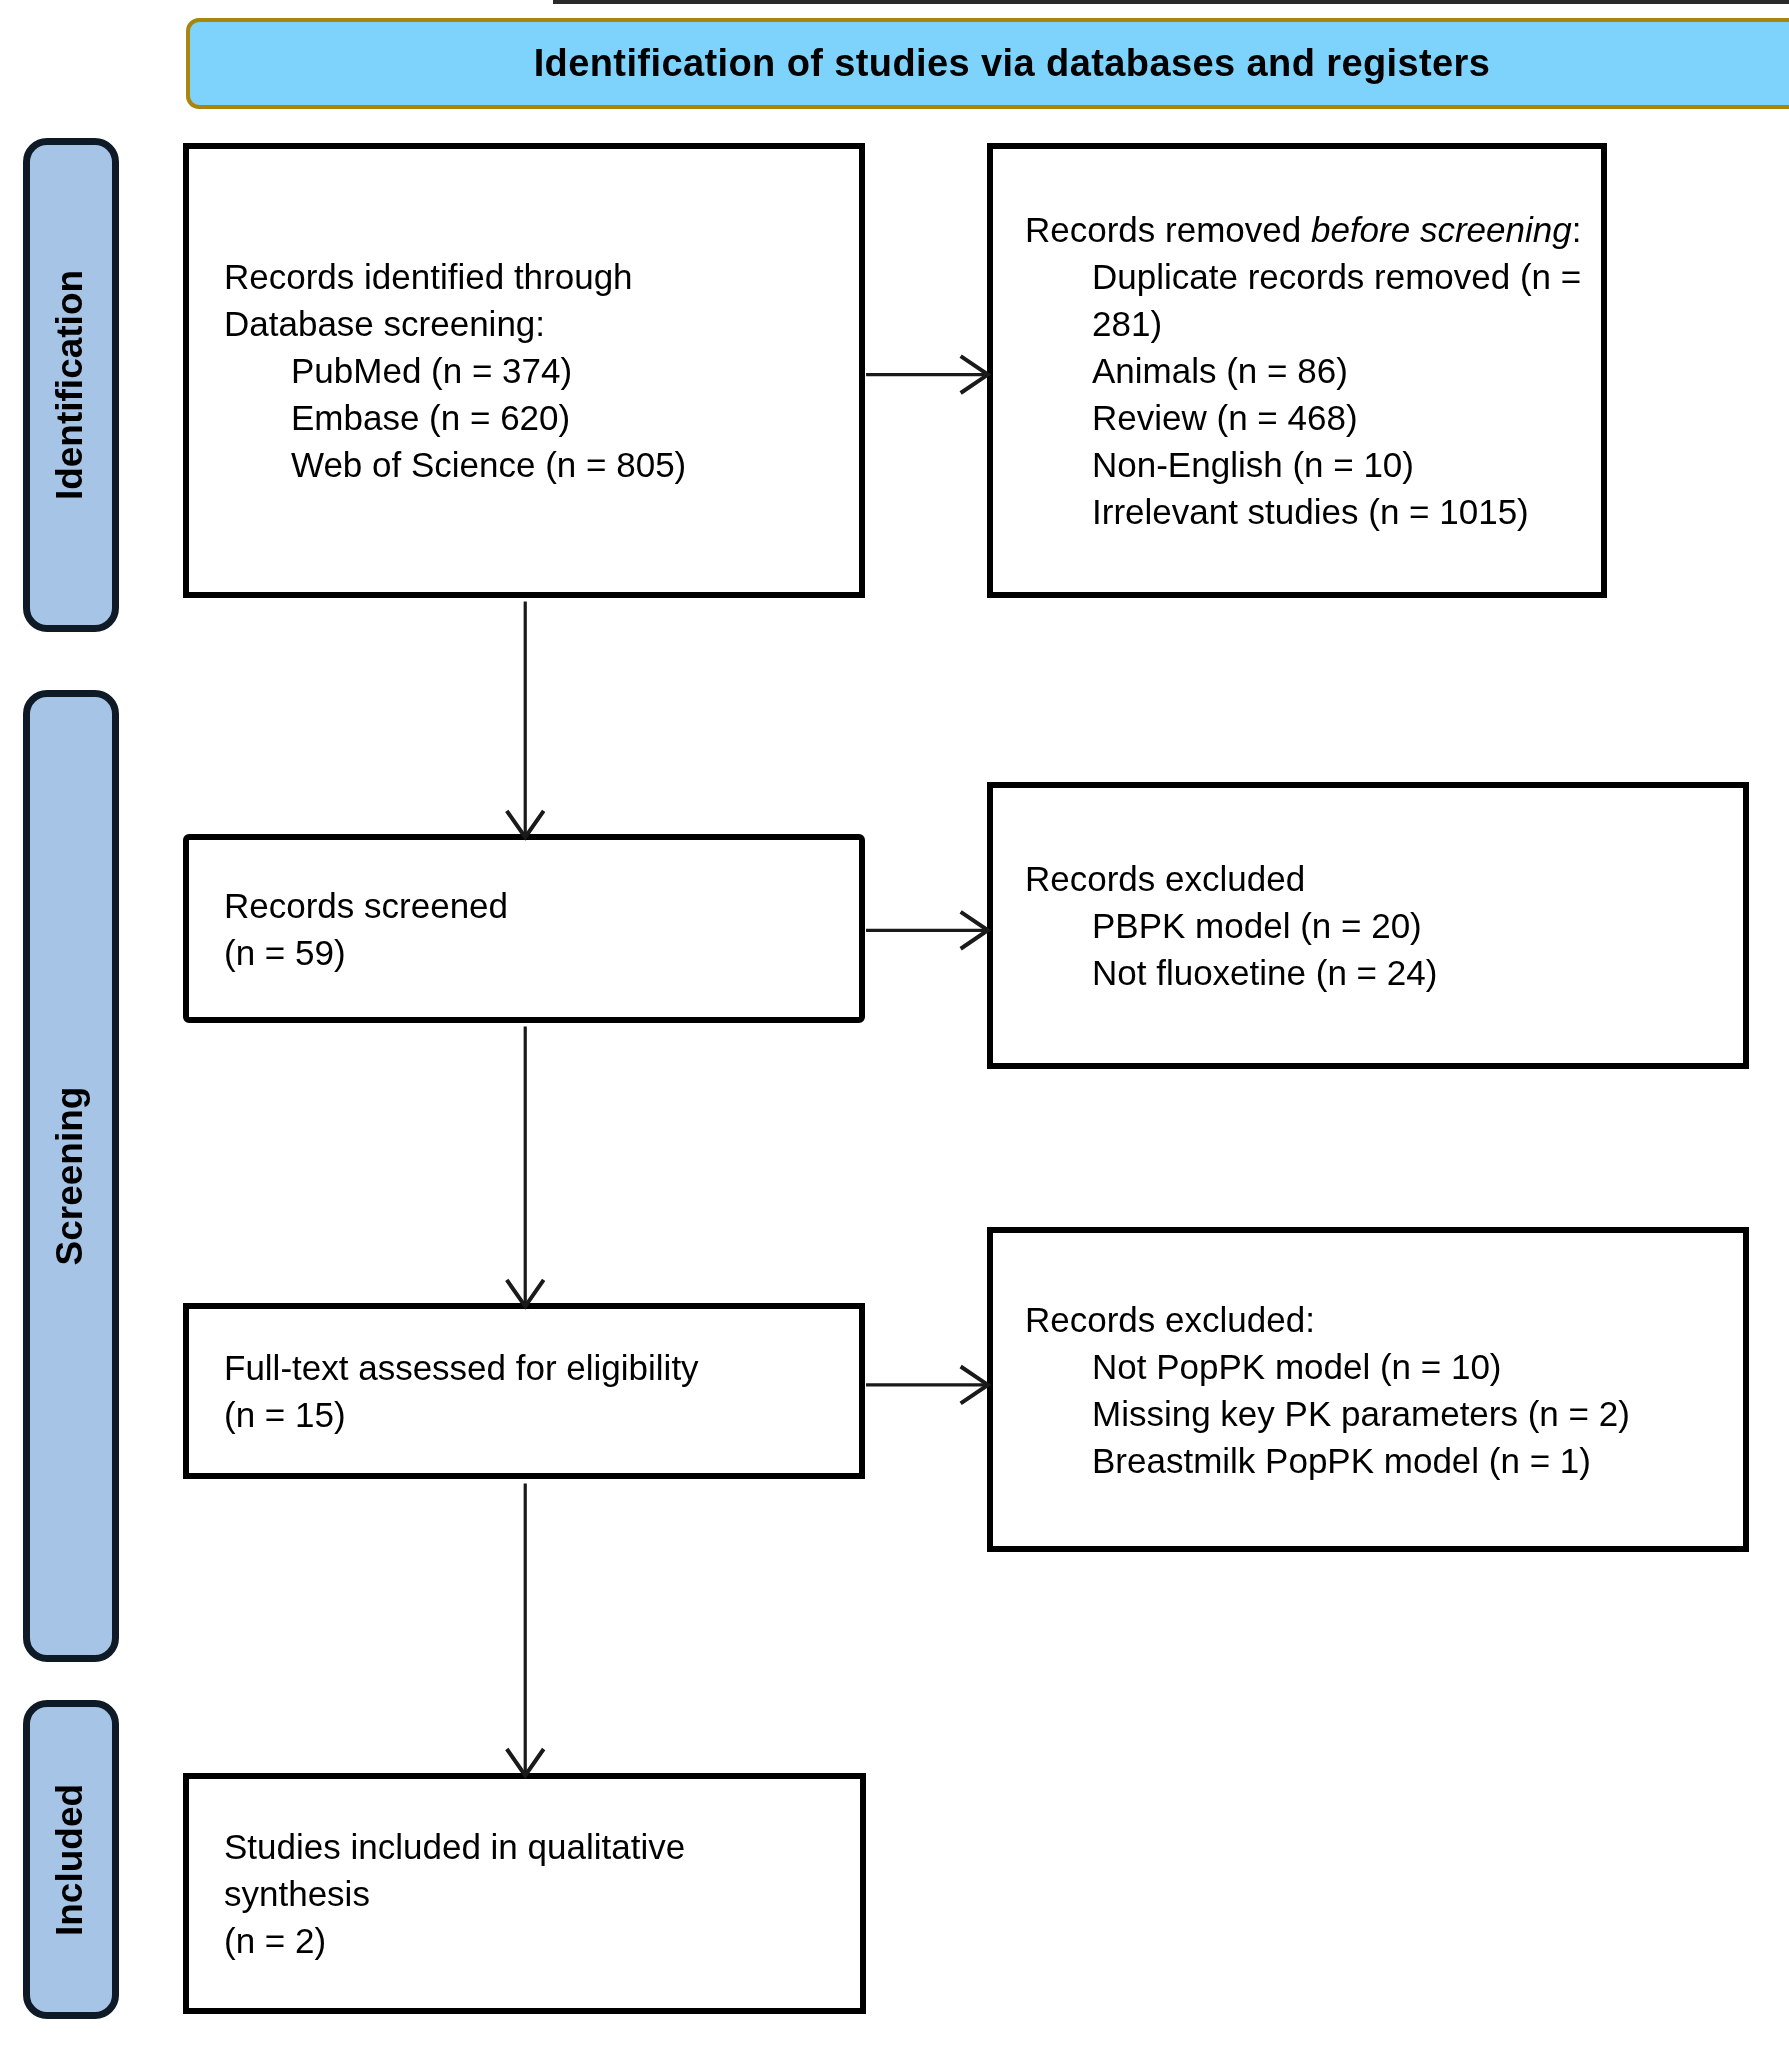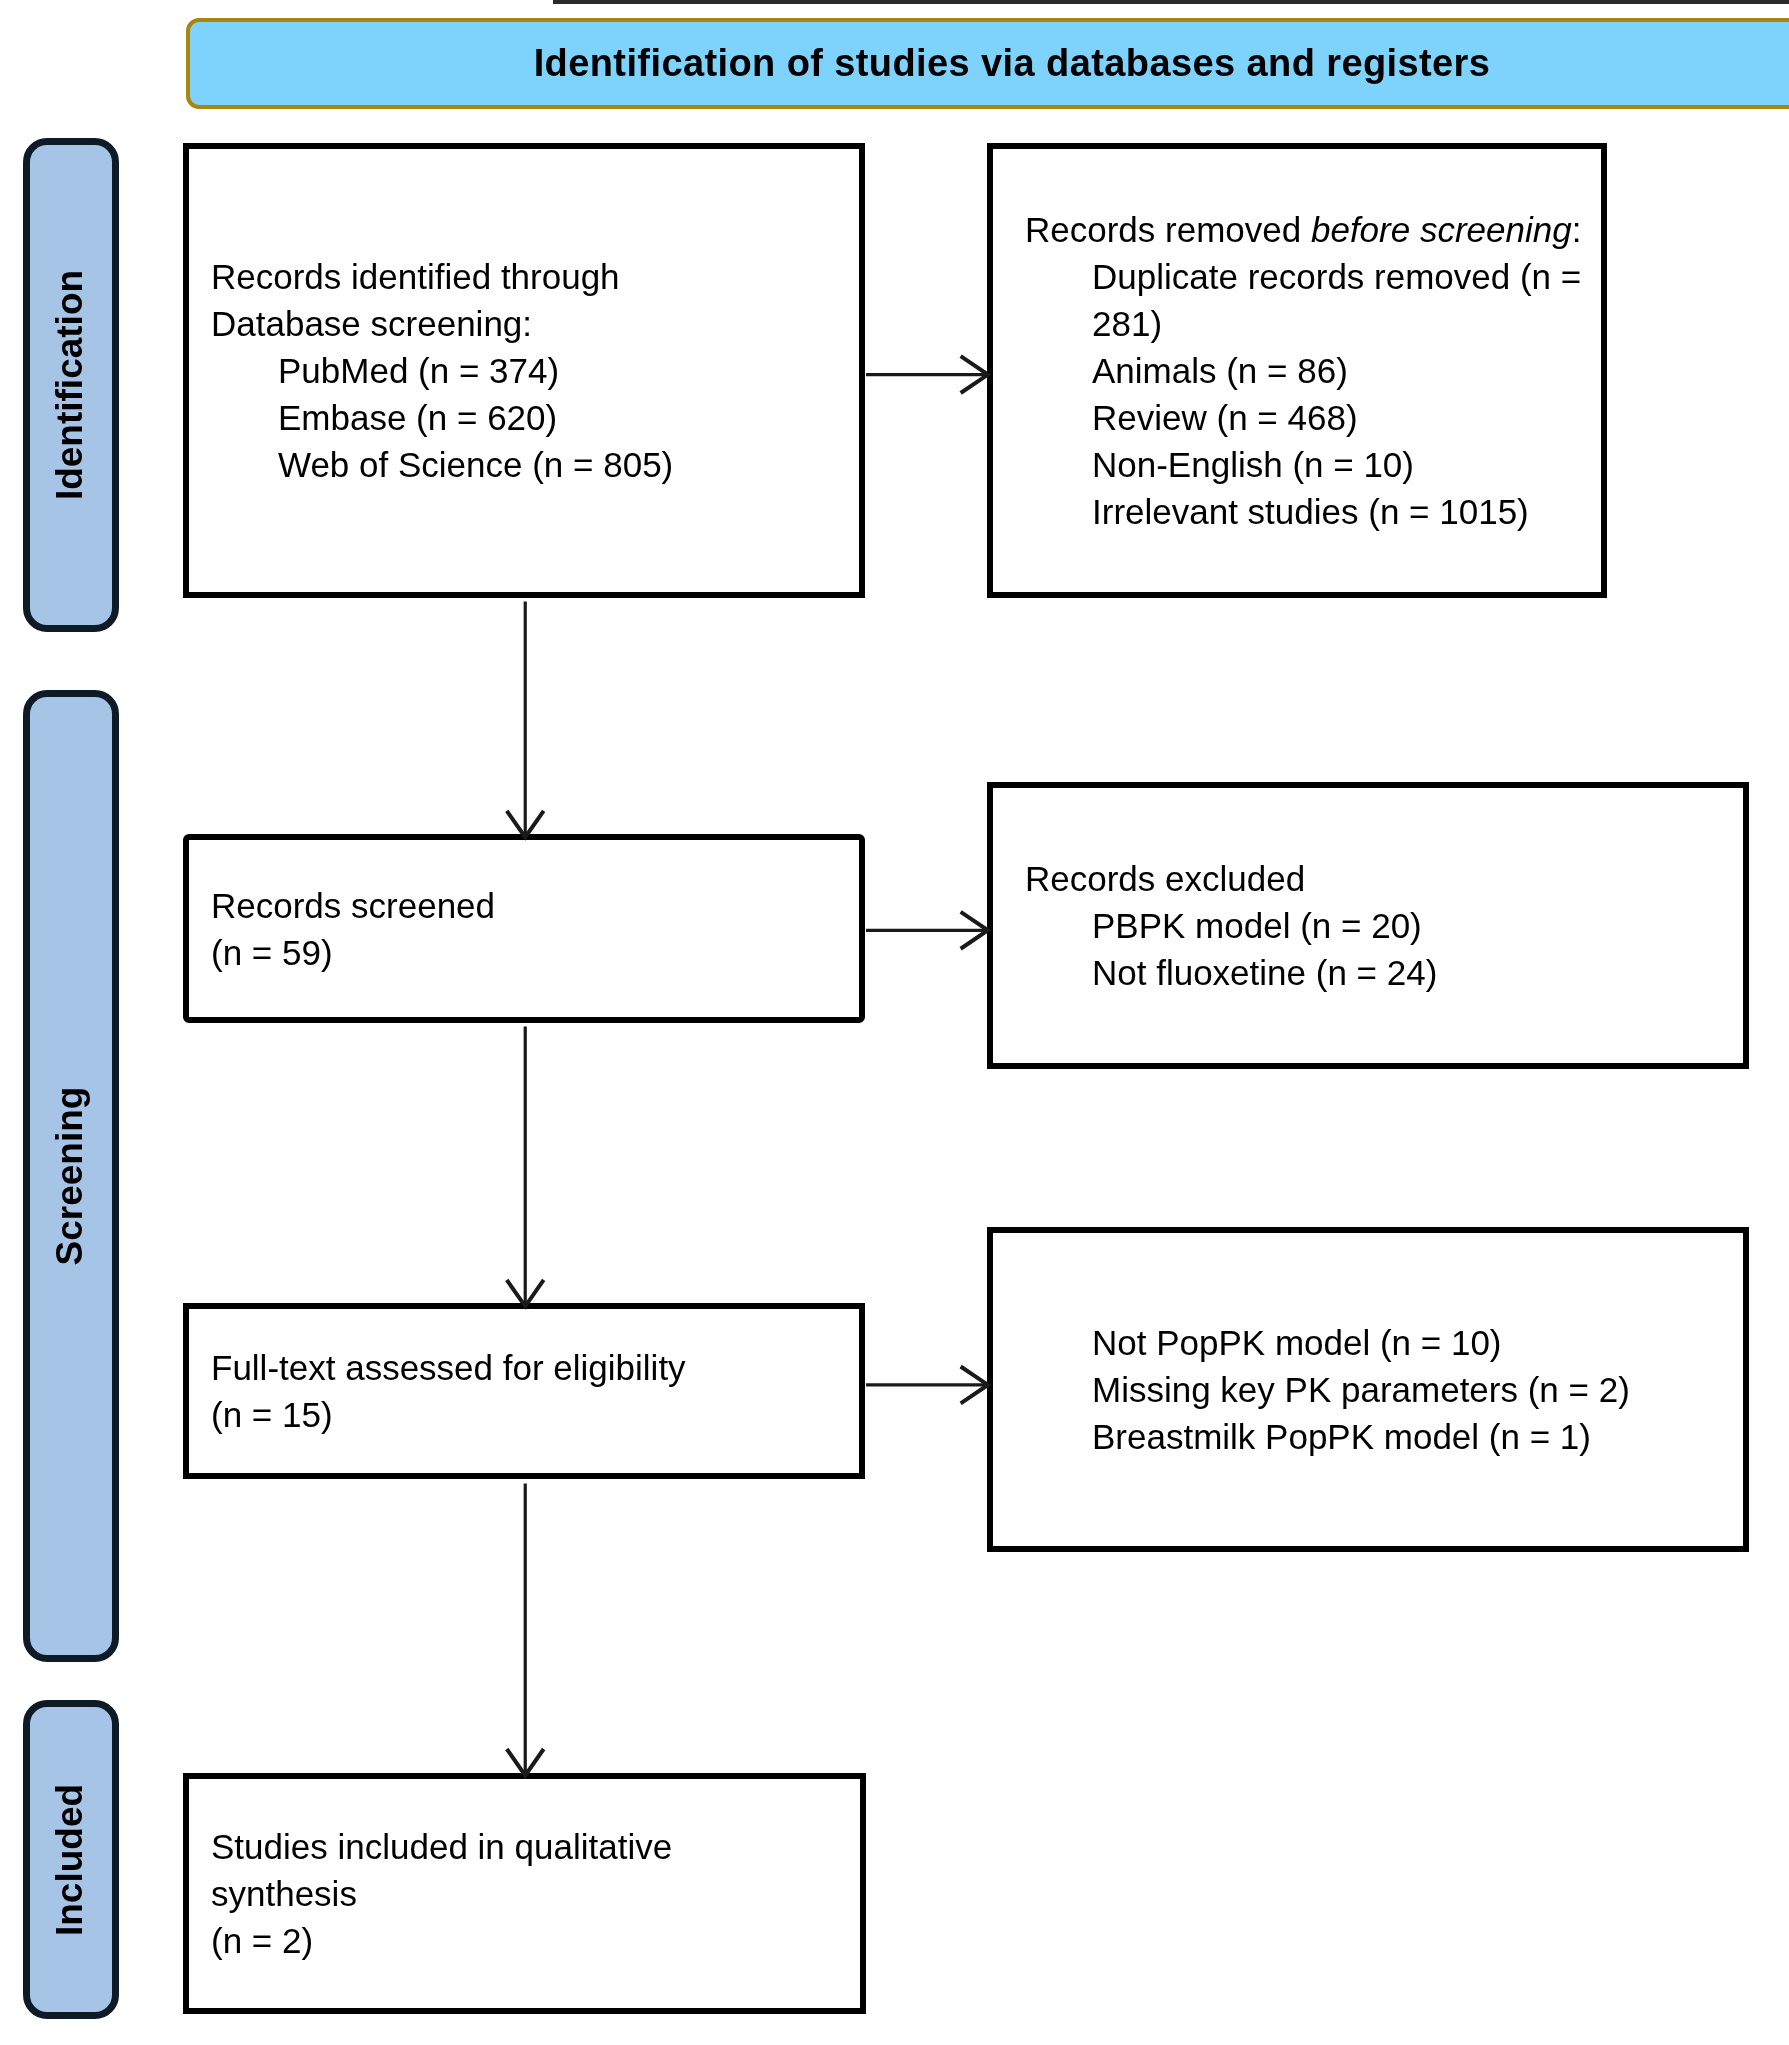--- a/index.html
+++ b/index.html
@@ -70,21 +70,21 @@
   .box {
     position: absolute;
     background: #ffffff;
     border: 6.4px solid #000000;
     box-sizing: border-box;
     display: flex;
     flex-direction: column;
     justify-content: center;
     font-size: 35px;
     line-height: 47px;
-    padding-left: 22px;
+    padding-left: 35px;
     padding-right: 16px;
   }
   .box .heading { white-space: pre-line; }
   .box .item    { white-space: pre-line; margin-left: 67px; }
   .box em { font-style: italic; }
 
   .box-identified   { left: 183px;  top: 143px;  width: 682px; height: 455px; }
   .box-removed      { left: 987px; top: 143px;  width: 620px; height: 455px; padding-left: 32px; }
   .box-screened     { left: 183px;  top: 834px; width: 682px; height: 189px; border-radius: 6px; }
   .box-excluded-1   { left: 987px; top: 782px;  width: 762px; height: 287px; padding-left: 32px; }
@@ -158,20 +158,21 @@
     <div class="item">PBPK model (n = 20)</div>
     <div class="item">Not fluoxetine (n = 24)</div>
   </div>
 
   <div class="box box-fulltext">
     <div class="heading">Full-text assessed for eligibility
 (n = 15)</div>
   </div>
 
   <div class="box box-excluded-2">
+    <div class="heading">Records excluded:</div>
     <div class="item">Not PopPK model (n = 10)</div>
     <div class="item">Missing key PK parameters (n = 2)</div>
     <div class="item">Breastmilk PopPK model (n = 1)</div>
   </div>
 
   <div class="box box-included">
     <div class="heading">Studies included in qualitative
 synthesis
 (n = 2)</div>
   </div>

